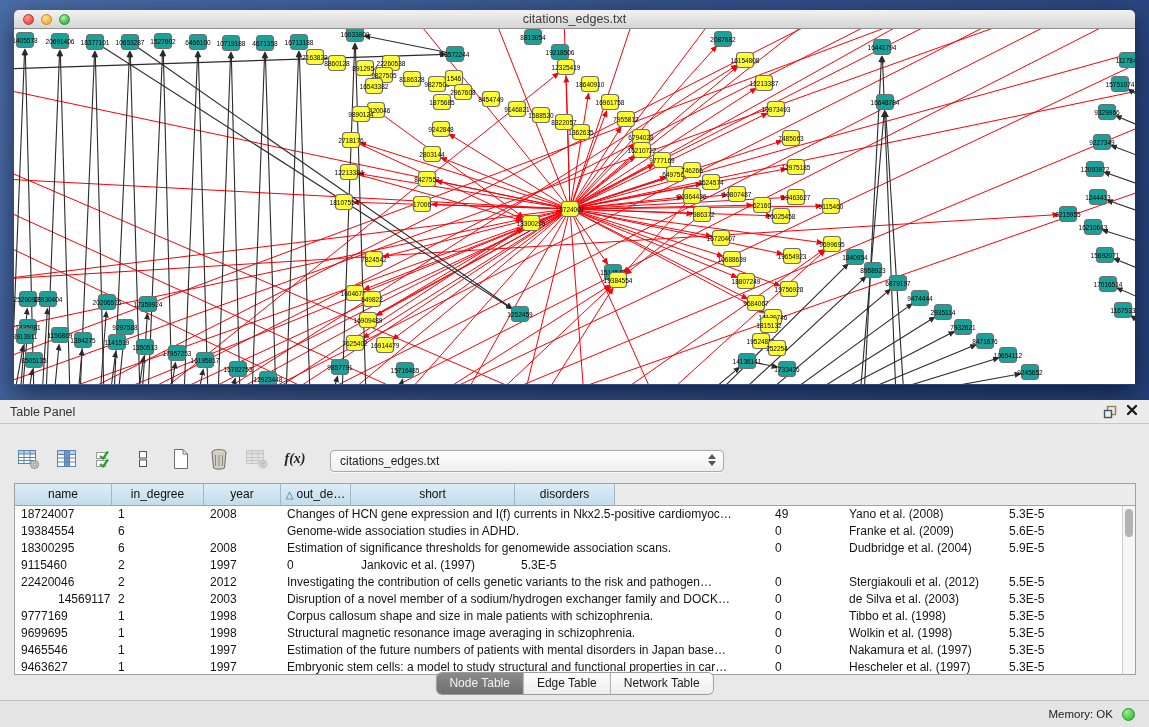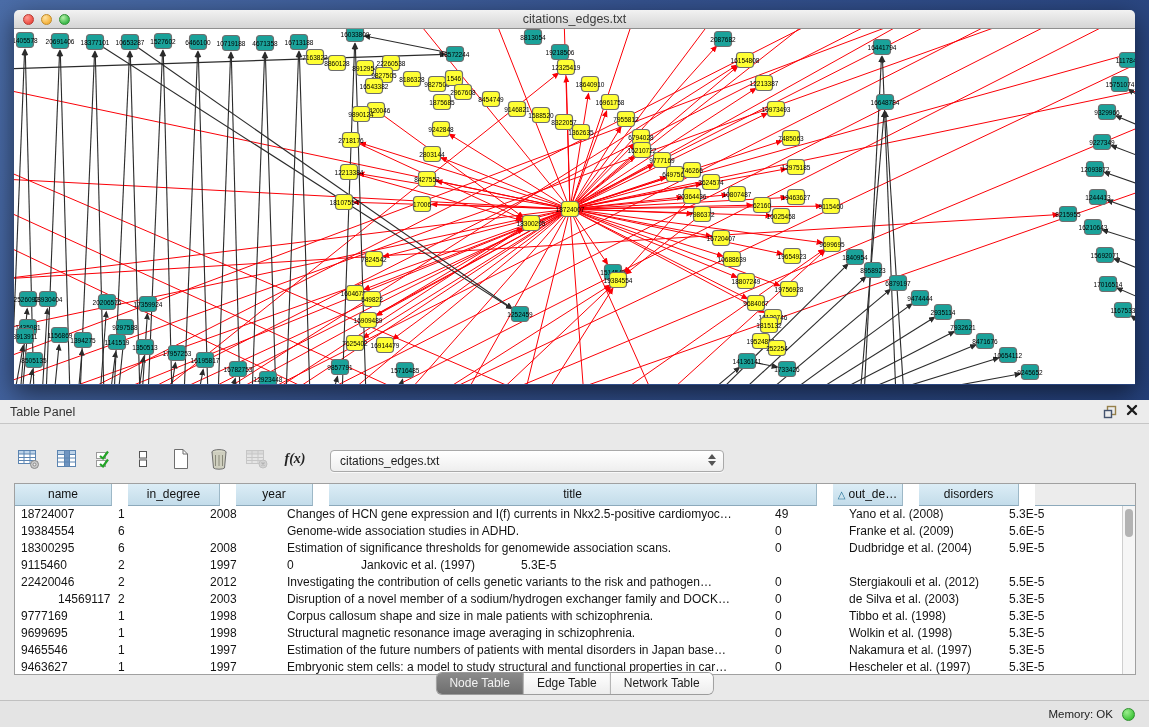--- a/index.html
+++ b/index.html
@@ -34,21 +34,21 @@
   .fx { font-family:"Liberation Serif", serif; font-style:italic; font-weight:bold; font-size:14px; color:#222; }
   .combo { margin-left:10px; width:394px; height:22px; border:1px solid #a9a9a9; border-radius:4px;
     background:linear-gradient(#ffffff,#eeeeee); position:relative; box-shadow:0 1px 0 rgba(255,255,255,.7); }
   .combo-label { position:absolute; left:9px; top:0; line-height:20px; font-size:12px; color:#1d1d1d; }
   .combo-arrows { position:absolute; right:7px; top:3px; display:flex; flex-direction:column; gap:2px; }
   .arr-up { width:0;height:0;border-left:4px solid transparent;border-right:4px solid transparent;border-bottom:5px solid #555; }
   .arr-dn { width:0;height:0;border-left:4px solid transparent;border-right:4px solid transparent;border-top:5px solid #555; }
   
   .tablewrap { position:absolute; left:14px; top:59px; width:1122px; height:192px;
     background:#ffffff; border:1px solid #a0a0a0; }
-  .thead { display:flex; height:22px;gap:16px; }
+  .thead { display:flex; height:22px; }
   .th { background:linear-gradient(#dcedf6,#c3dcea); border-right:1px solid #9db8c7;
     border-bottom:1px solid #8ca9bb; font-size:12px; color:#111; text-align:center;
     line-height:21px; overflow:hidden; white-space:nowrap; flex:none; }
   .th.filler { background:#ececec; border-right:none; }
   .sortmark { color:#1f6f96; font-size:10px; margin-right:3px; }
   .tbody { position:absolute; left:0; top:22px; right:13px; bottom:0; overflow:hidden; }
   .tr { display:flex; height:17px; }
   .td { font-size:12px; color:#141414; line-height:16px; padding-left:6px;
     overflow:hidden; white-space:nowrap; flex:none; }
   .vscroll { position:absolute; right:0; top:22px; width:13px; bottom:0;
@@ -839,22 +839,22 @@
           <span class="arr-dn"></span>
       </span>
     </div>
   </div>
 
   <div class="tablewrap">
     <div class="thead" id="thead">
         <div class="th" style="width: 97px;">name</div>
         <div class="th" style="width: 92px;">in_degree</div>
         <div class="th" style="width: 77px;">year</div>
-        <div class="th" style="width: 488px;">title</div>
         <div class="th" style="width: 70px;"><span class="sortmark">△</span>out_de…</div>
+        <div class="th" style="width: 164px;">short</div>
         <div class="th" style="width: 100px;">disorders</div>
         <div class="th filler" style="flex: 1 1 0%;"></div>
       </div>
     <div class="tbody" id="tbody">
         <div class="tr">
           <div class="td" style="width: 97px;">18724007</div>
           <div class="td" style="width: 92px;">1</div>
           <div class="td" style="width: 77px;">2008</div>
           <div class="td" style="width: 488px;">Changes of HCN gene expression and I(f) currents in Nkx2.5-positive cardiomyoc…</div>
           <div class="td" style="width: 70px;">49</div>

